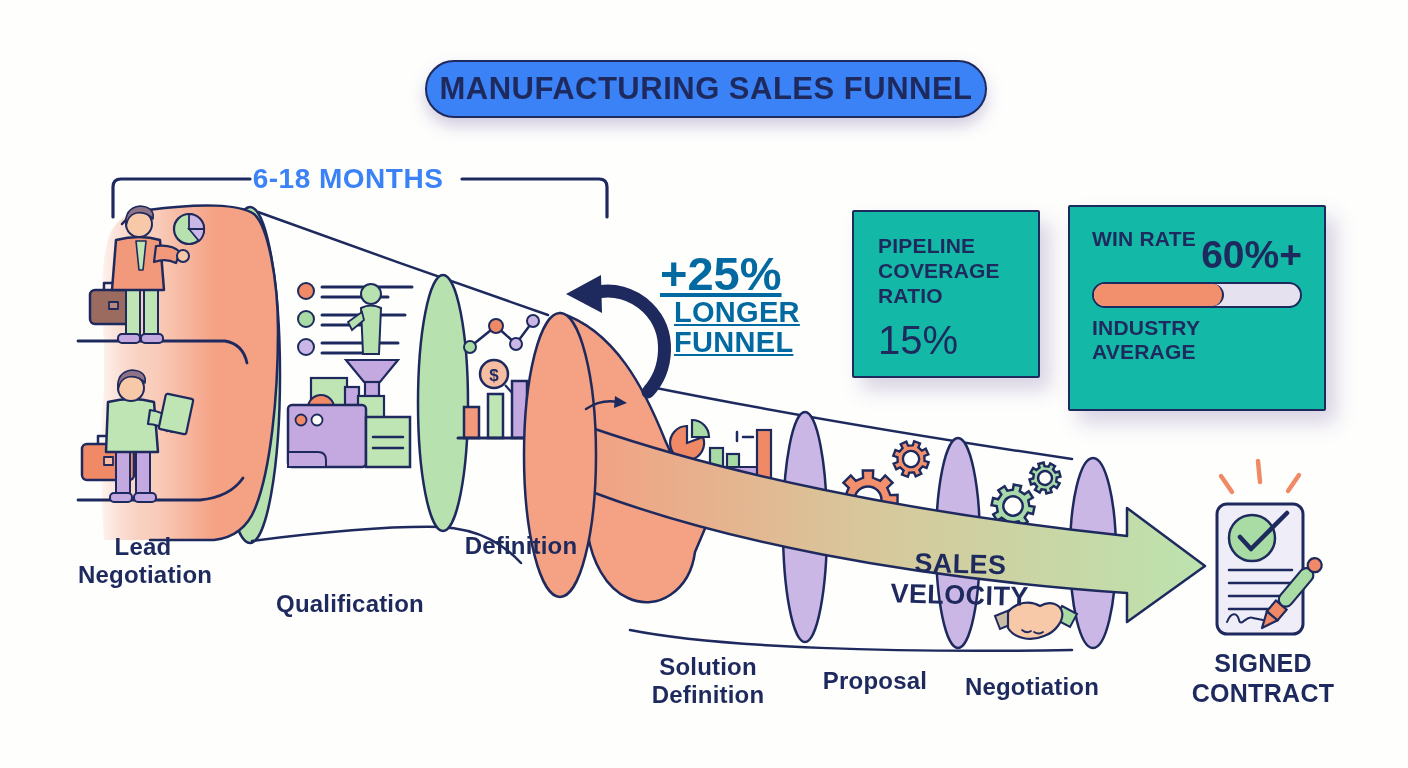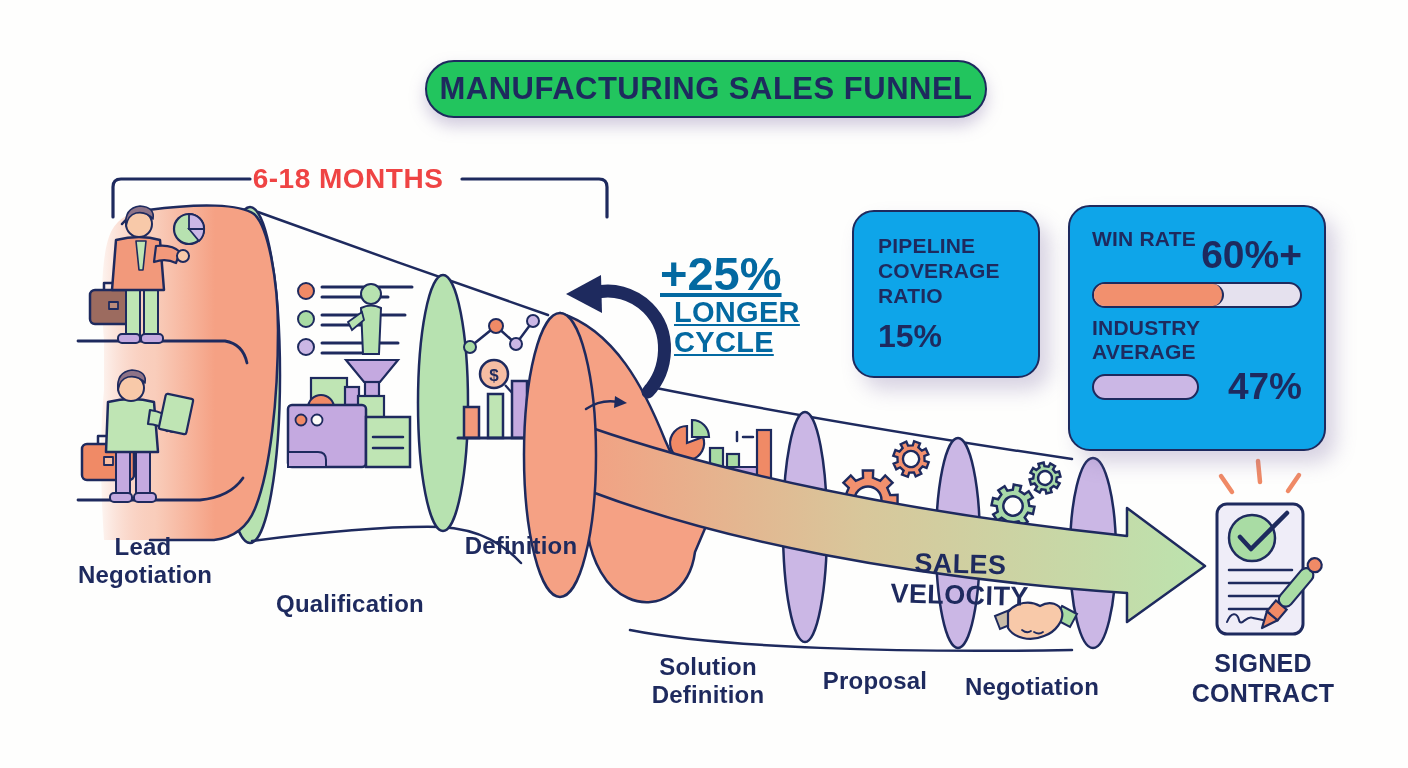--- a/index.html
+++ b/index.html
@@ -7,41 +7,41 @@
     width:1408px;height:768px;position:relative;overflow:hidden;
     background:#FEFEFD;
     font-family:"Liberation Sans","DejaVu Sans",sans-serif;
     color:#1E2A5E;
   }
   .abs{position:absolute;}
   #art{position:absolute;left:0;top:0;width:1408px;height:768px;}
 
   .title-banner{
     left:425px;top:60px;width:558px;height:54px;
-    background:#22c55e;border:2.5px solid #1E2A5E;border-radius:30px;
+    background:#3b82f6;border:2.5px solid #1E2A5E;border-radius:30px;
     display:flex;align-items:center;justify-content:center;
     font-size:31px;font-weight:700;letter-spacing:.5px;color:#1E2A5E;
     box-shadow:0 8px 16px rgba(125,110,165,.35);
   }
   .timeline-label{
     left:242px;top:163px;width:212px;text-align:center;
-    font-size:28px;font-weight:700;color:#ef4444;letter-spacing:.5px;
+    font-size:28px;font-weight:700;color:#3b82f6;letter-spacing:.5px;
   }
   .cycle-callout{left:660px;top:250px;width:180px;color:#0369a1;text-decoration:underline;}
   .cycle-value{font-size:47px;font-weight:700;line-height:1;}
   .cycle-line{font-size:29px;font-weight:700;line-height:1.05;margin-left:14px;letter-spacing:.3px;}
 
   .stat-box{
-    background:#0ea5e9;border:2.5px solid #1E2A5E;border-radius:22px;
+    background:#14b8a6;border:2.5px solid #1E2A5E;border-radius:2px;
     box-shadow:10px 12px 20px rgba(125,110,165,.30);
   }
   .pipeline-box{left:852px;top:210px;width:188px;height:168px;padding:22px 0 0 24px;box-sizing:border-box;}
   .pipeline-label{font-size:21px;font-weight:700;line-height:1.18;width:150px;letter-spacing:.2px;}
-  .pipeline-value{font-size:32px;font-weight:700;margin-top:10px;}
-  .winrate-box{left:1068px;top:205px;width:258px;height:246px;padding:20px 22px 0 22px;box-sizing:border-box;}
+  .pipeline-value{font-size:40px;font-weight:400;margin-top:10px;}
+  .winrate-box{left:1068px;top:205px;width:258px;height:206px;padding:20px 22px 0 22px;box-sizing:border-box;}
   .wr-label{font-size:21px;font-weight:700;letter-spacing:.2px;}
   .wr-value{font-size:39px;font-weight:700;text-align:right;margin-top:-16px;line-height:1;}
   .wr-bar{margin-top:8px;height:22px;border:2.5px solid #1E2A5E;border-radius:13px;background:#E5E1EE;overflow:hidden;}
   .wr-fill{height:100%;background:#F2906E;border-right:2.5px solid #1E2A5E;border-radius:0 11px 11px 0;}
   .ia-label{font-size:21px;font-weight:700;margin-top:8px;letter-spacing:.2px;}
   .ia-row{display:flex;align-items:center;justify-content:space-between;margin-top:4px;}
   .ia-pill{height:22px;border:2.5px solid #1E2A5E;border-radius:13px;background:#CBB7E5;}
   .ia-value{font-size:37px;font-weight:700;line-height:1;}
 
   .stage-label{
@@ -259,39 +259,35 @@
 
 <div class="abs title-banner">
   <span>MANUFACTURING SALES FUNNEL</span>
 </div>
 
 <div class="abs timeline-label">6-18 MONTHS</div>
 
 <div class="abs cycle-callout">
   <div class="cycle-value">+25%</div>
   <div class="cycle-line">LONGER</div>
-  <div class="cycle-line">CYCLE</div>
+  <div class="cycle-line">FUNNEL</div>
 </div>
 
 <div class="abs stat-box pipeline-box">
   <div class="pipeline-label">PIPELINE COVERAGE RATIO</div>
   <div class="pipeline-value">15%</div>
 </div>
 
 <div class="abs stat-box winrate-box">
   <div class="wr-label">WIN RATE</div>
   <div class="wr-value">60%+</div>
   <div class="wr-bar">
     <div class="wr-fill" style="width:62%"></div>
   </div>
   <div class="ia-label">INDUSTRY AVERAGE</div>
-  <div class="ia-row">
-    <div class="ia-pill" style="width:49%"></div>
-    <div class="ia-value">47%</div>
-  </div>
 </div>
 
 <div class="abs stage-label" style="left:78px;top:533px;width:130px;">Lead Negotiation</div>
 <div class="abs stage-label" style="left:270px;top:590px;width:160px;">Qualification</div>
 <div class="abs stage-label" style="left:441px;top:532px;width:160px;">Definition</div>
 <div class="abs stage-label" style="left:638px;top:653px;width:140px;">Solution Definition</div>
 <div class="abs stage-label" style="left:795px;top:667px;width:160px;">Proposal</div>
 <div class="abs stage-label" style="left:952px;top:673px;width:160px;">Negotiation</div>
 
 <div class="abs velocity-label">SALES VELOCITY</div>

